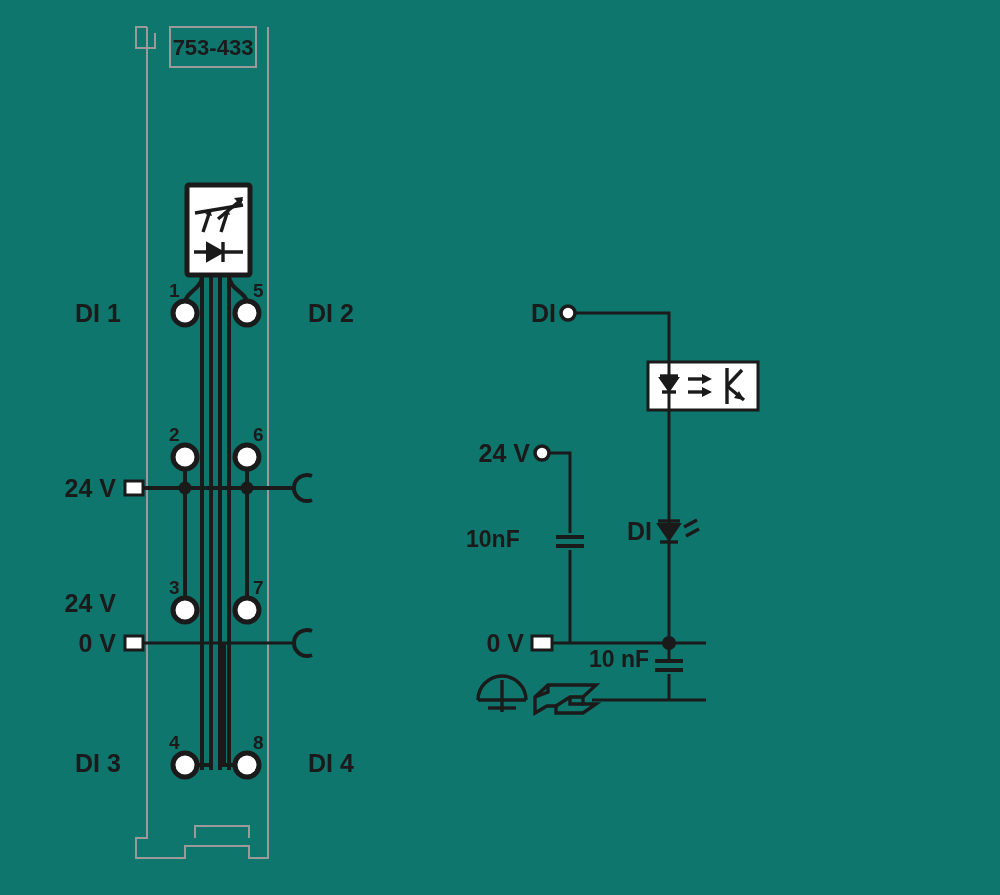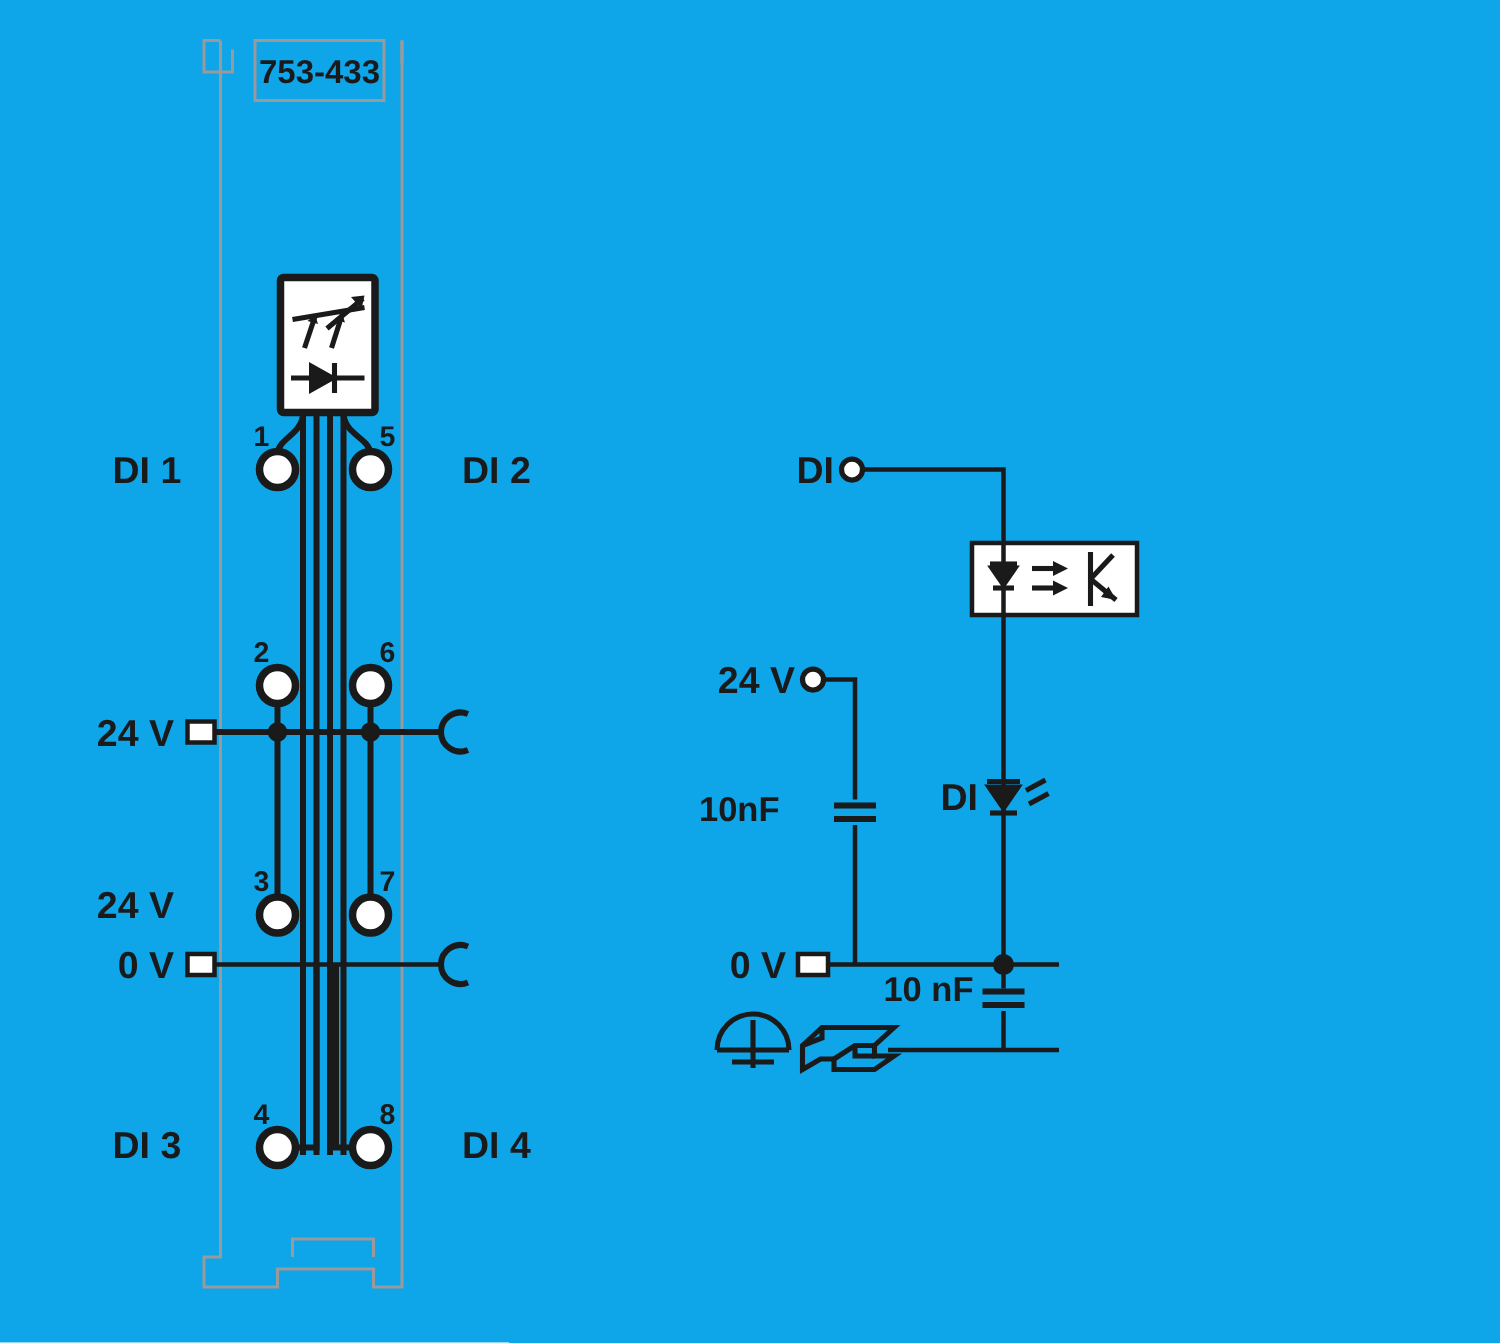--- a/index.html
+++ b/index.html
@@ -7,21 +7,21 @@
     padding: 0;
     background: #ffffff;
   }
   body {
     font-family: "Liberation Sans", sans-serif;
   }
   #root {
     position: relative;
     width: 1000px;
     height: 895px;
-    background: #0ea5e9;
+    background: #0f766e;
     overflow: hidden;
     text-decoration: underline;
   }
   svg.layer {
     position: absolute;
     left: 0;
     top: 0;
     width: 1000px;
     height: 895px;
   }

